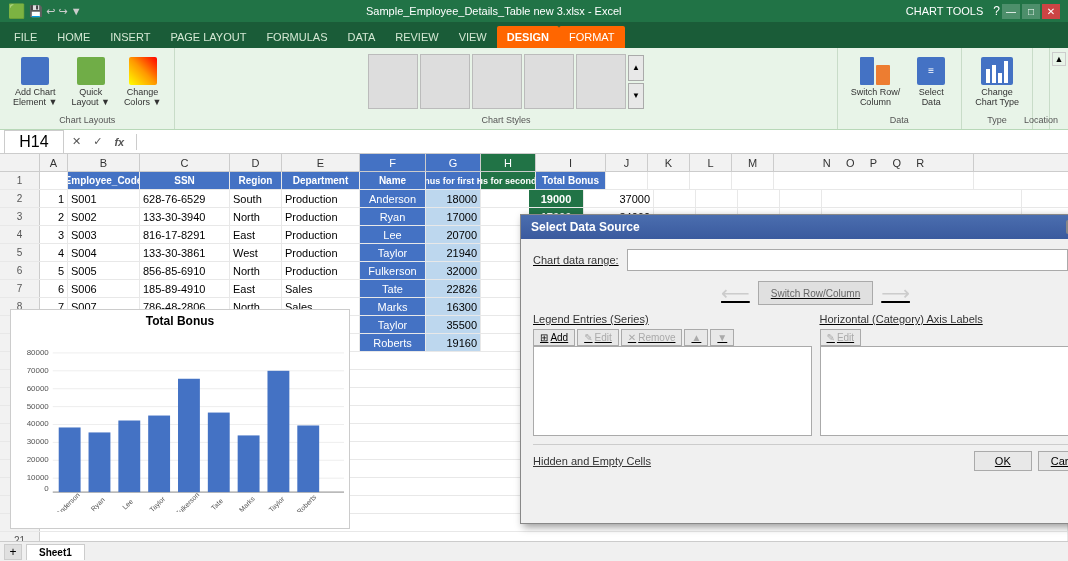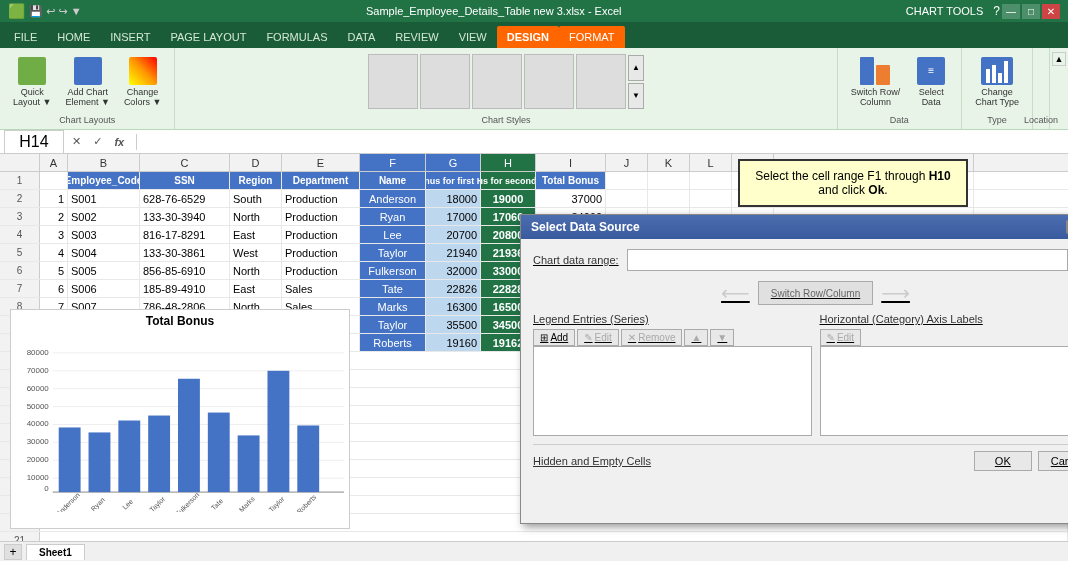--- a/index.html
+++ b/index.html
@@ -43,21 +43,21 @@
     .col-header { border-right: 1px solid #ccc; display: flex; align-items: center; justify-content: center; font-size: 11px; color: #333; background: #f2f2f2; cursor: pointer; }
     
     
     #rows-container { display: flex; flex-direction: column; overflow: hidden; position: relative; }
     .sheet-row { display: flex; height: 18px; border-bottom: 1px solid #e8e8e8; }
     .row-num { width: 40px; min-width: 40px; border-right: 1px solid #ccc; background: #f2f2f2; display: flex; align-items: center; justify-content: center; font-size: 10px; color: #555; }
     .cell { border-right: 1px solid #e8e8e8; display: flex; align-items: center; padding: 0 3px; overflow: hidden; font-size: 11px; white-space: nowrap; }
     .cell.header-cell { background: #4472c4; color: white; font-weight: bold; text-align: center; justify-content: center; font-size: 10px; }
     .cell.name-cell { background: #4472c4; color: white; text-align: center; justify-content: center; }
     .cell.bonus1-cell { background: #bdd7ee; }
-    .cell.bonus2-cell { background: #4472c4; color: white; font-weight: bold; justify-content: center; }
+    .cell.bonus2-cell { background: #4472c4; color: white; font-weight: bold; justify-content: center; margin-left: 48px; }
     .cell.right { justify-content: flex-end; }
 
     
     #main { display: flex; flex-direction: column; height: calc(561px - 22px - 26px - 82px - 24px); background: white; overflow: hidden; }
     
     
     #sheet-area { flex: 1; overflow: hidden; position: relative; }
 
     
     #chart-container {
@@ -189,26 +189,26 @@
     <div class="ribbon-tab">VIEW</div>
     <div class="ribbon-tab active highlight">DESIGN</div>
     <div class="ribbon-tab highlight">FORMAT</div>
   </div>
 
   <div id="ribbon-content">
 
     <div class="ribbon-group">
       <div class="ribbon-group-items">
         <div class="ribbon-btn">
+          <div class="icon" style="background:#4472c4;width:28px;height:28px;border-radius:2px;"></div>
+          <span class="label">Add Chart<br>Element ▼</span>
+        </div>
+        <div class="ribbon-btn">
           <div class="icon" style="background:#70ad47;width:28px;height:28px;border-radius:2px;"></div>
           <span class="label">Quick<br>Layout ▼</span>
-        </div>
-        <div class="ribbon-btn">
-          <div class="icon" style="background:#4472c4;width:28px;height:28px;border-radius:2px;"></div>
-          <span class="label">Add Chart<br>Element ▼</span>
         </div>
         <div class="ribbon-btn">
           <div class="icon" style="background:linear-gradient(45deg,#ff0,#f90,#f00);width:28px;height:28px;border-radius:2px;"></div>
           <span class="label">Change<br>Colors ▼</span>
         </div>
       </div>
       <span class="ribbon-group-label">Chart Layouts</span>
     </div>
 
     <div class="ribbon-group" style="flex:1;">
@@ -577,23 +577,20 @@
         <text x="239" y="172" font-size="7" text-anchor="middle" fill="#555" transform="rotate(-45, 239, 172)">Marks</text>
 
         <rect x="258" y="36" width="22" height="122" fill="#4472c4"></rect>
         <text x="269" y="172" font-size="7" text-anchor="middle" fill="#555" transform="rotate(-45, 269, 172)">Taylor</text>
 
         <rect x="288" y="91" width="22" height="67" fill="#4472c4"></rect>
         <text x="299" y="172" font-size="7" text-anchor="middle" fill="#555" transform="rotate(-45, 299, 172)">Roberts</text>
       </svg>
     </div>
 
-    <div id="tooltip-box">
-      <span>Select the cell range F1 through <strong>H10</strong> and click <strong>Ok</strong>.</span>
-    </div>
 
     <div id="dialog">
       <div id="dialog-title">
         <span>Select Data Source</span>
         <div class="dialog-controls">
           <button class="dialog-btn min">?</button>
           <button class="dialog-btn">✕</button>
         </div>
       </div>
 

